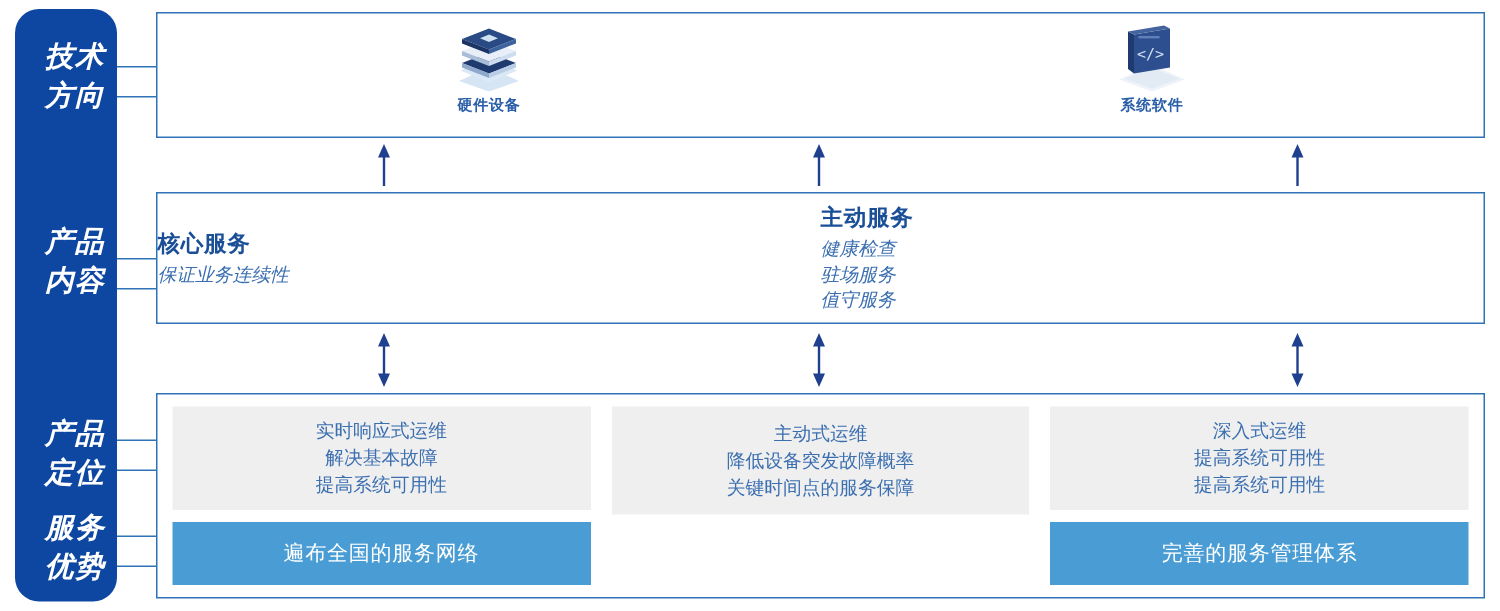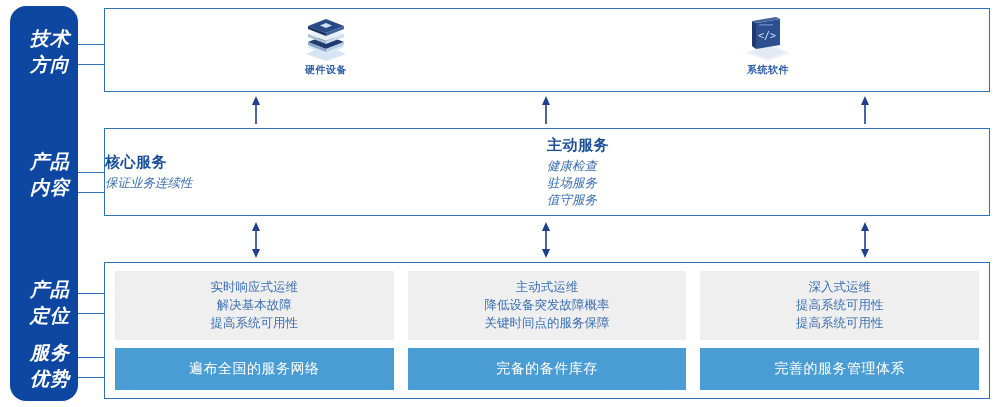--- a/index.html
+++ b/index.html
@@ -317,21 +317,20 @@
         </div>
         <div class="blue-bar">遍布全国的服务网络</div>
       </div>
 
       <div class="bottom-col">
         <div class="grey-card">
           <div class="grey-line">主动式运维</div>
           <div class="grey-line">降低设备突发故障概率</div>
           <div class="grey-line">关键时间点的服务保障</div>
         </div>
-        <div class="blue-bar">完备的备件库存</div>
       </div>
 
       <div class="bottom-col">
         <div class="grey-card">
           <div class="grey-line">深入式运维</div>
           <div class="grey-line">提高系统可用性</div>
           <div class="grey-line">提高系统可用性</div>
         </div>
         <div class="blue-bar">完善的服务管理体系</div>
       </div>

